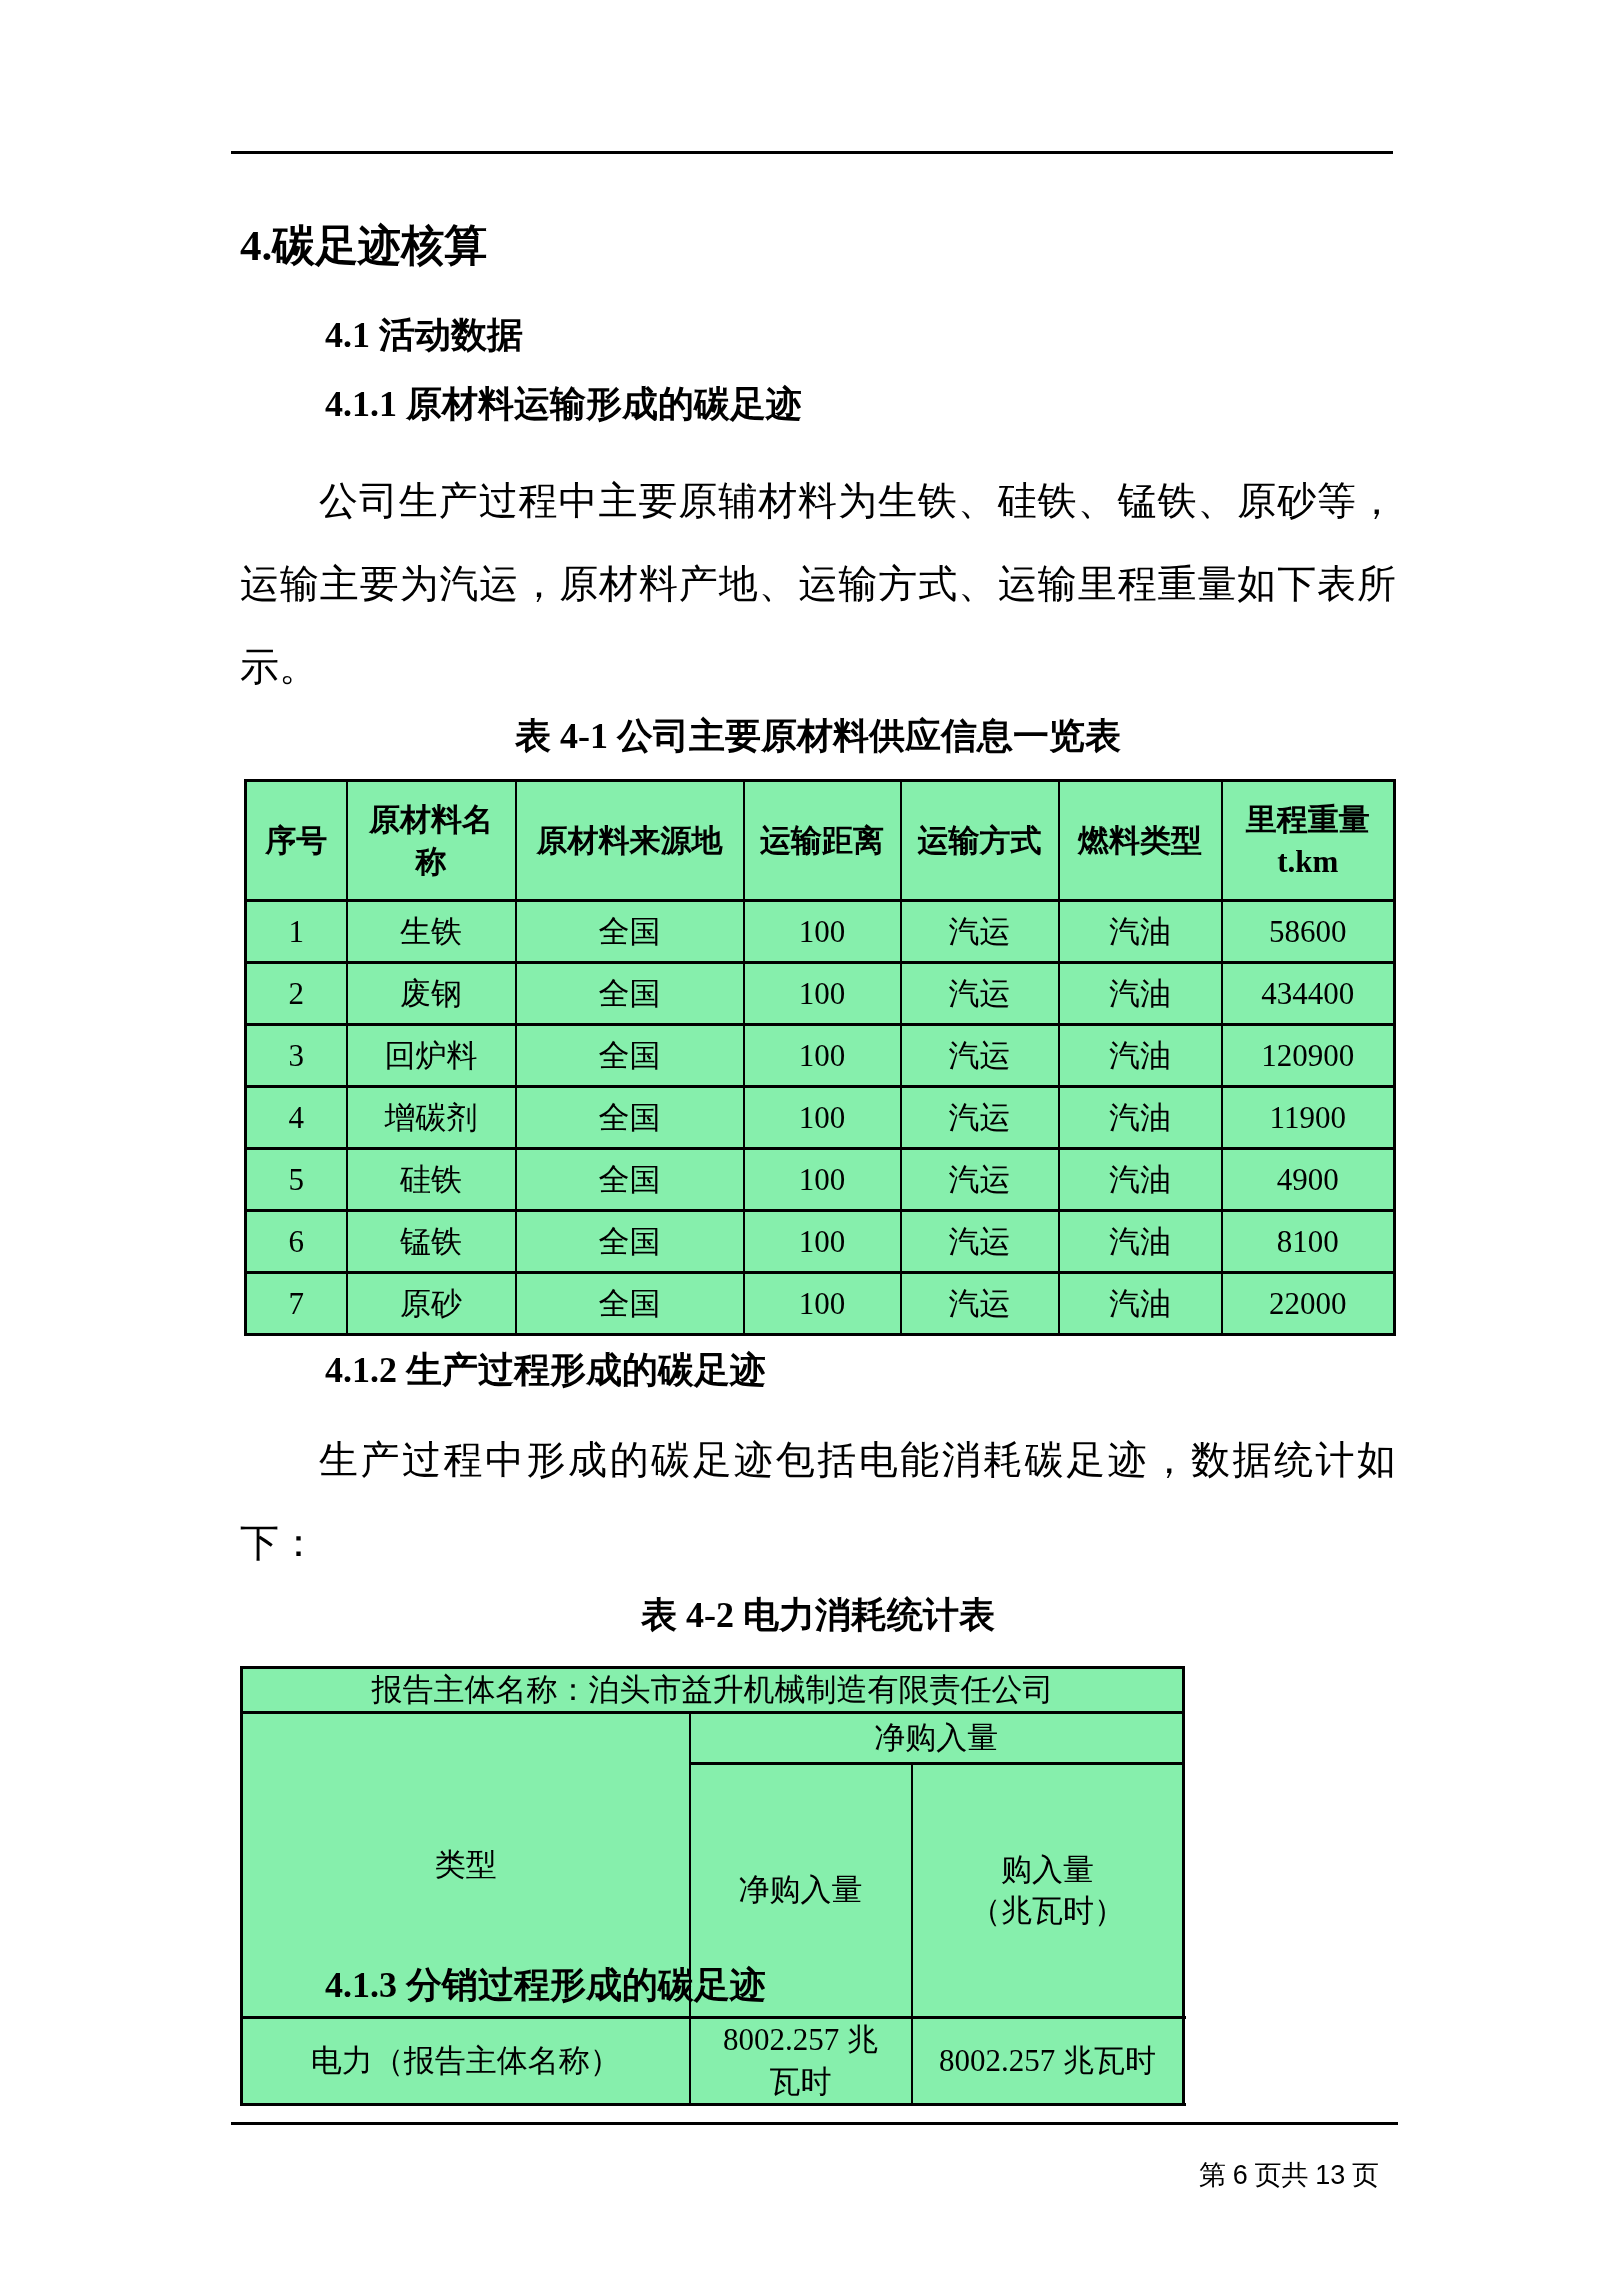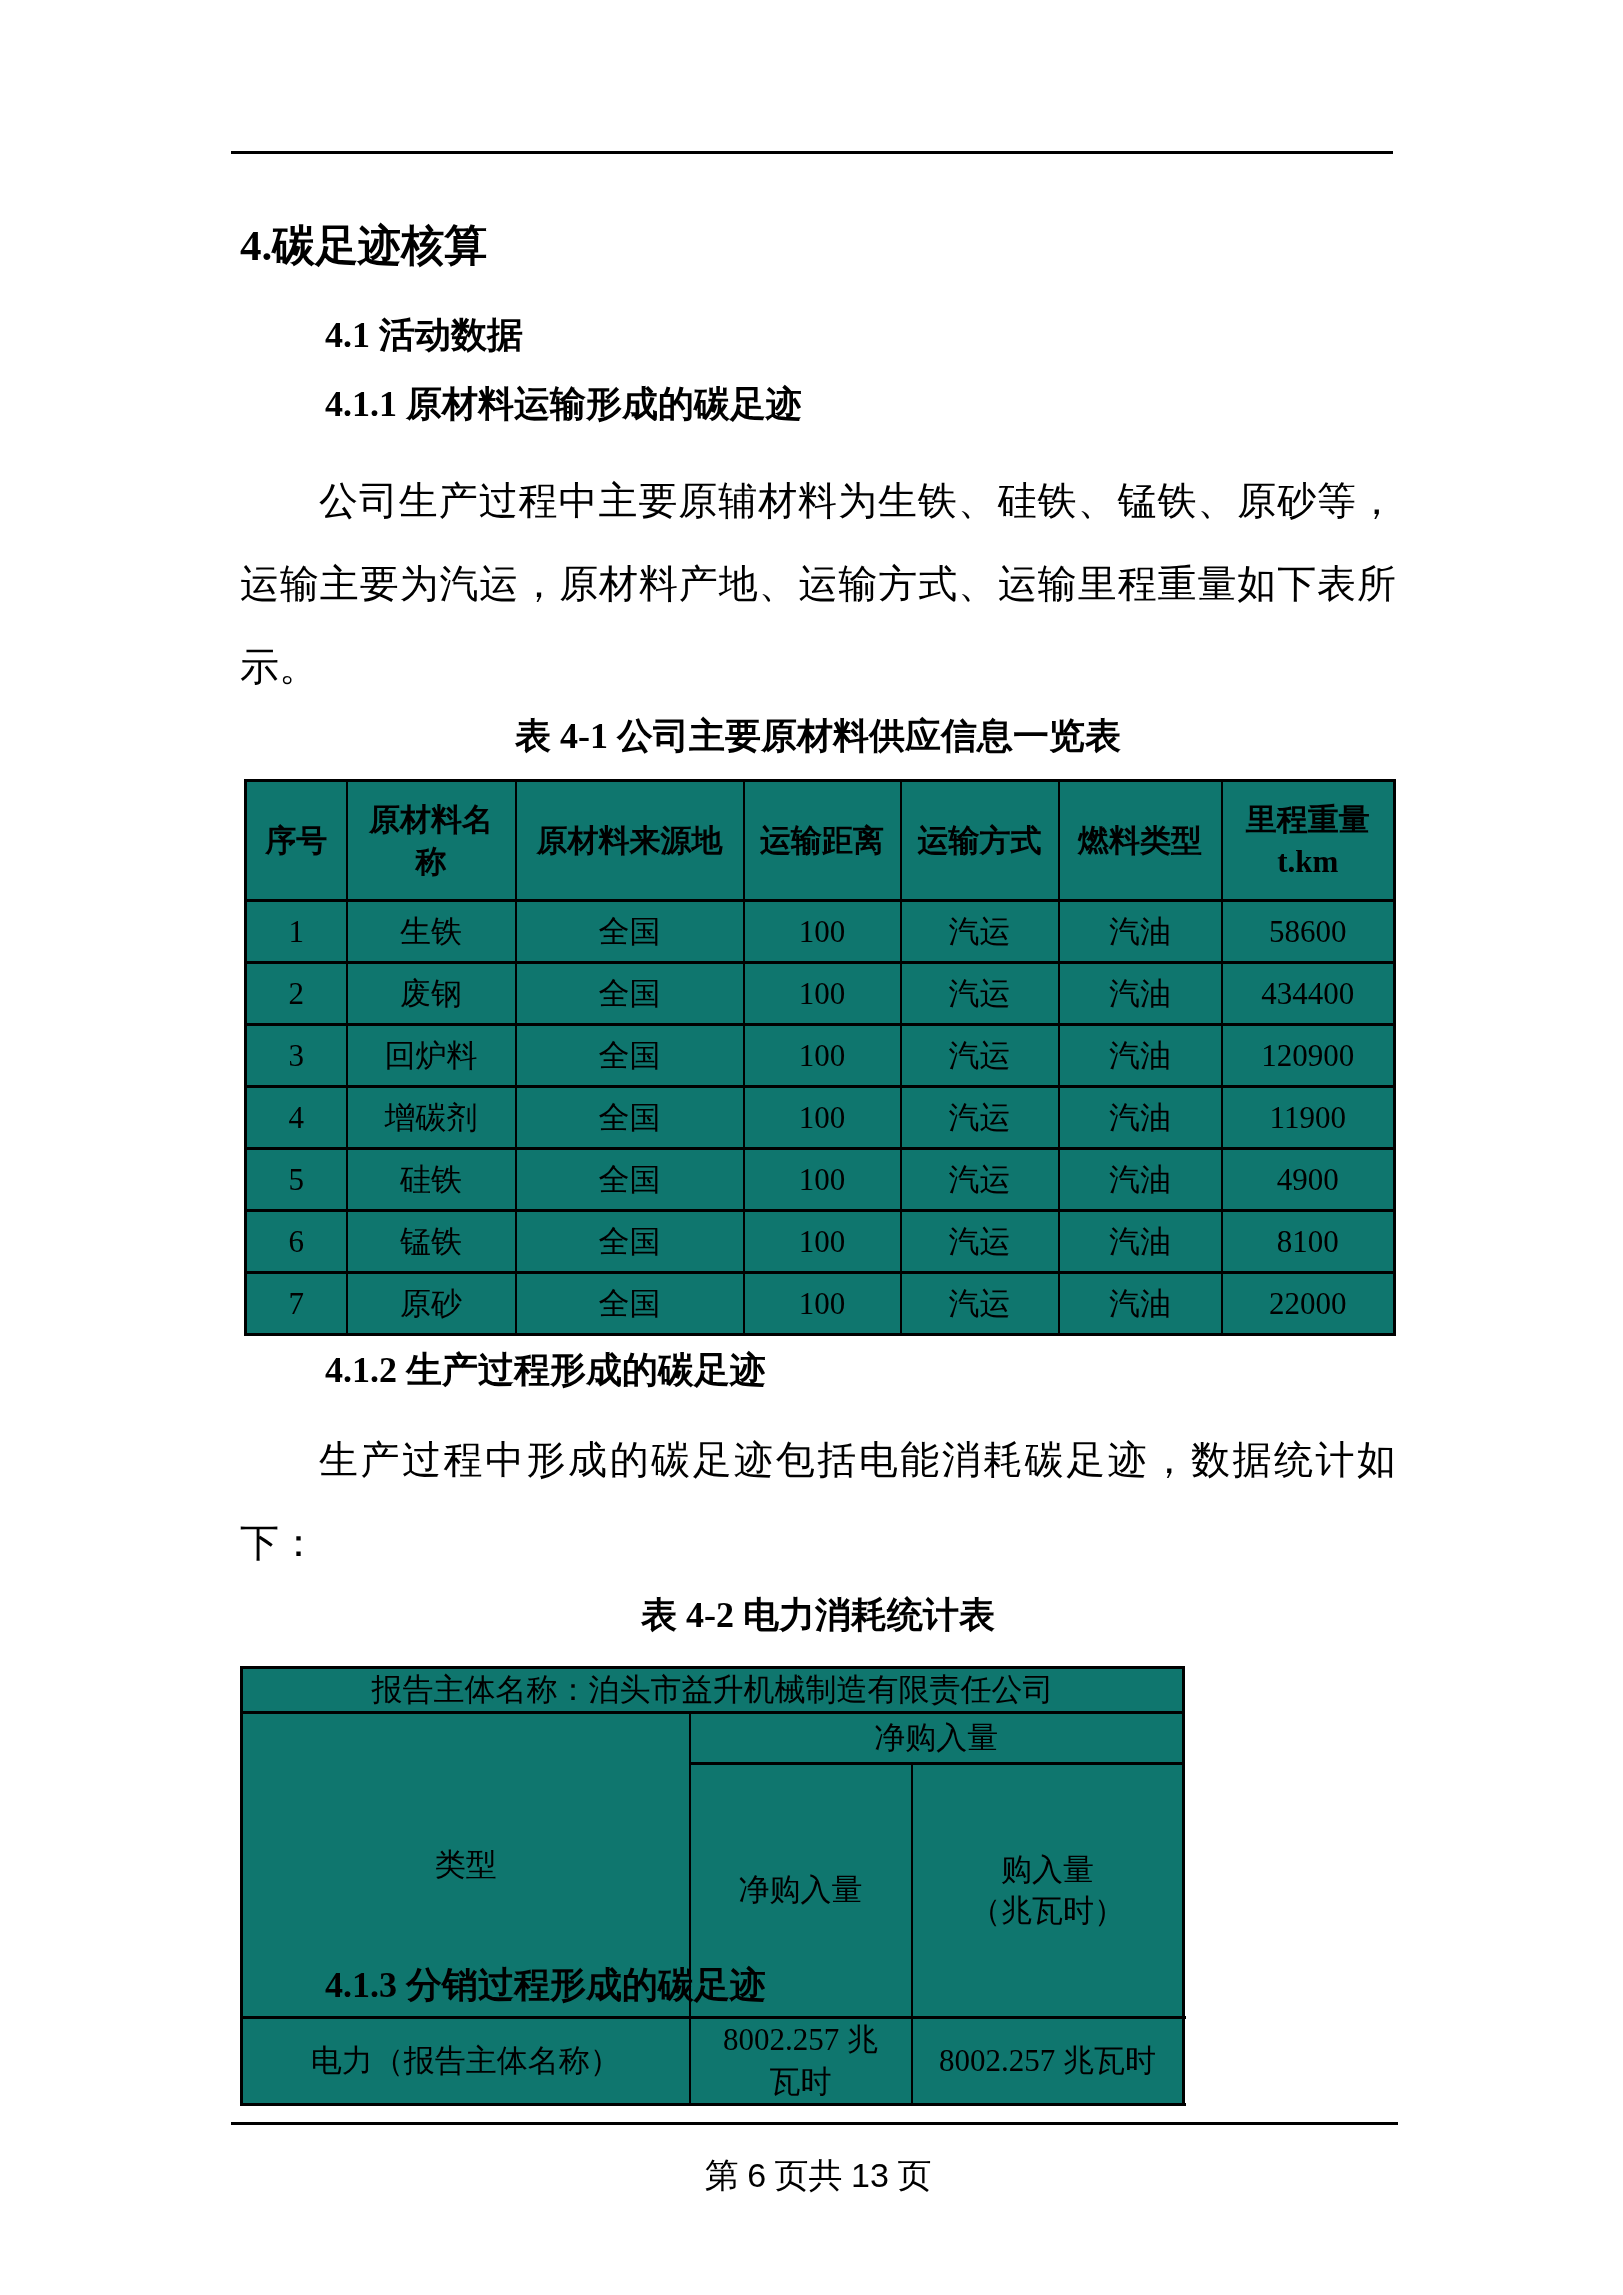--- a/index.html
+++ b/index.html
@@ -11,34 +11,34 @@
   .abs{position:absolute;}
   .rule{background:#000;height:2.9px;}
   .h1{font-size:43px;font-weight:bold;line-height:52px;white-space:nowrap;}
   .h3{font-size:36px;font-weight:bold;line-height:44px;white-space:nowrap;}
   .para{
     font-size:39px;line-height:83px;text-align:justify;text-justify:inter-ideograph;
     width:1156px;left:240px;
   }
   .indent{text-indent:79px;}
   .caption{font-size:36px;font-weight:bold;line-height:44px;text-align:center;width:1156px;left:240px;}
-  table{border-collapse:collapse;table-layout:fixed;background:#0f766e;}
+  table{border-collapse:collapse;table-layout:fixed;background:#86efac;}
   table, td, th{border:2px solid #000;}
   td, th{
     border-top-width:3.9px;border-bottom-width:3.9px;
     text-align:center;vertical-align:middle;
     font-size:31px;line-height:1.35;
     white-space:pre-line;
     padding:0 3.9px;overflow:hidden;
   }
   table{border:3.9px solid #000;}
   #t1 th{font-weight:bold;}
   #t2 td{font-weight:normal;}
   .footer{
-    font-size:34px;line-height:30px;text-align:center;
+    font-size:27px;line-height:30px;text-align:right;
     left:240px;width:1139px;white-space:pre;
   }
   .num{font-family:"Liberation Sans", sans-serif;}
 </style>
 </head>
 <body>
 
 <div class="abs rule" style="left:231px;top:151px;width:1162px;"></div>
 
 <div class="abs h1" style="left:240px;top:220px;">4.碳足迹核算</div>

